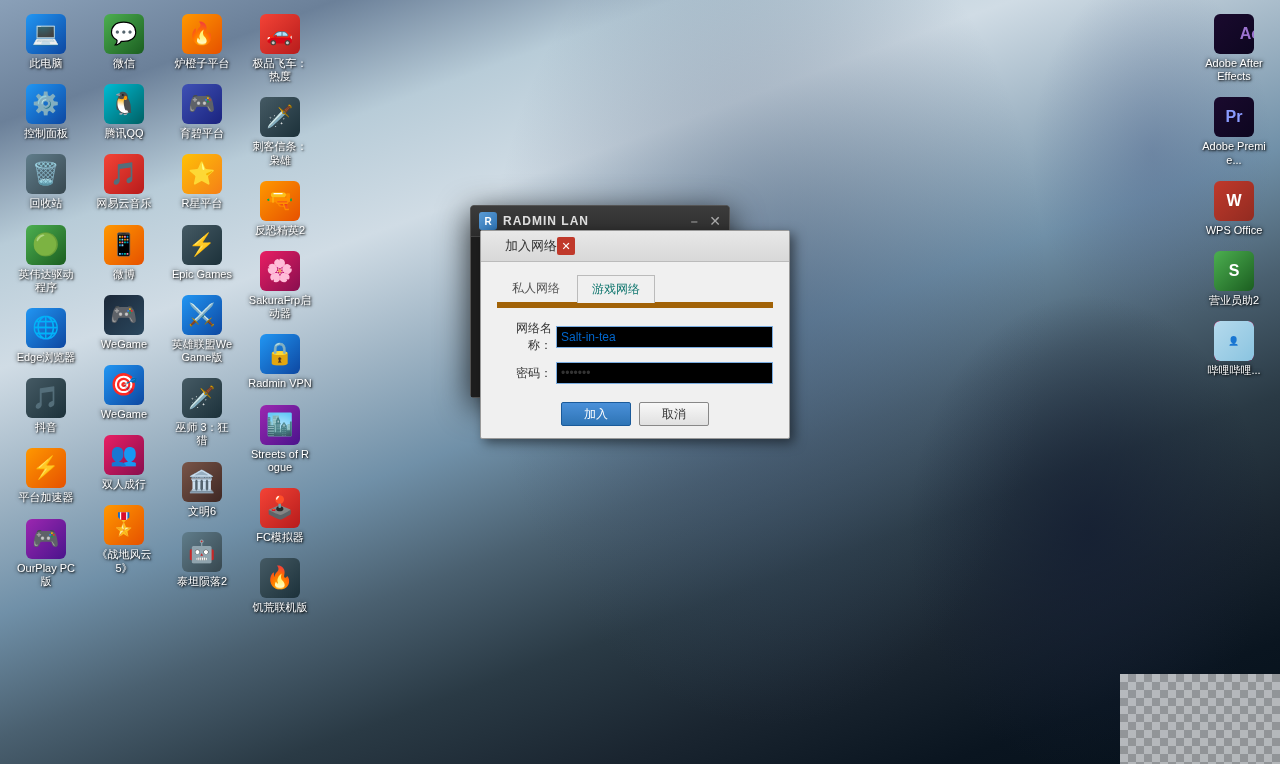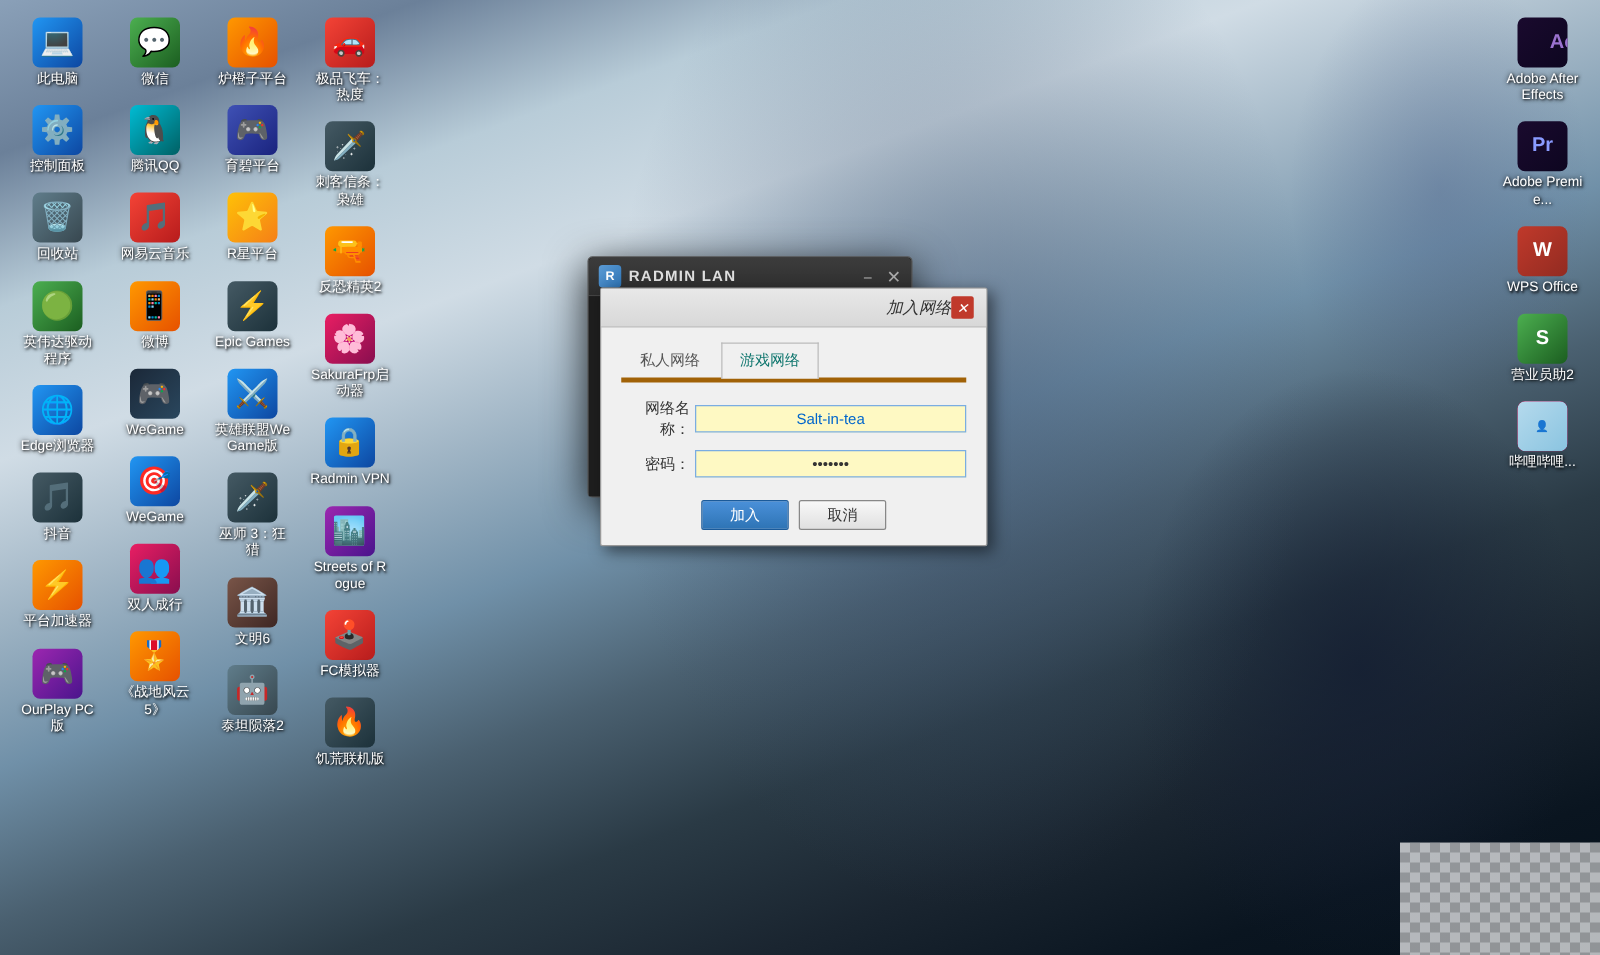--- a/index.html
+++ b/index.html
@@ -189,26 +189,25 @@
       width: 310px;
       background: #f0f0f0;
       border: 1px solid #999;
       border-radius: 2px;
       z-index: 110;
       box-shadow: 4px 4px 12px rgba(0,0,0,0.5);
     }
 
     #join-titlebar {
       background: linear-gradient(180deg, #e8e8e8, #d8d8d8);
-      padding: 6px 10px;
-      display: flex;
-      align-items: center;
-      justify-content: flex-end;
+      padding: 6px 24px;
+      display: flex;
+      align-items: center;
+      justify-content: flex-start;
       border-bottom: 1px solid #bbb;
-      font-style: italic;
     }
 
     .join-title-text {
       font-size: 13px;
       color: #333;
       font-weight: normal;
     }
 
     .join-close-btn {
       width: 18px;
@@ -223,22 +222,23 @@
       cursor: pointer;
     }
 
     #join-content {
       padding: 12px 16px;
     }
 
     
     .join-tabs {
       display: flex;
-      border-bottom: 4px solid #a16207;
+      border-bottom: 6px solid #a16207;
       margin-bottom: 12px;
+      align-items: center;
     }
 
     .join-tab {
       padding: 5px 14px;
       font-size: 12px;
       color: #555;
       cursor: pointer;
       border: 1px solid transparent;
       border-bottom: none;
       margin-right: 2px;
@@ -270,26 +270,25 @@
       color: #333;
       width: 55px;
       text-align: right;
       flex-shrink: 0;
     }
 
     .form-input {
       flex: 1;
       height: 22px;
       border: 1px solid #7aade2;
-      background: #fef9c3;
+      background: #000000;
       padding: 0 4px;
       font-size: 12px;
       color: #333;
       outline: none;
-      text-align: center;
     }
 
     .form-input.has-value {
       color: #0066cc;
     }
 
     .form-buttons {
       display: flex;
       justify-content: center;
       gap: 8px;

